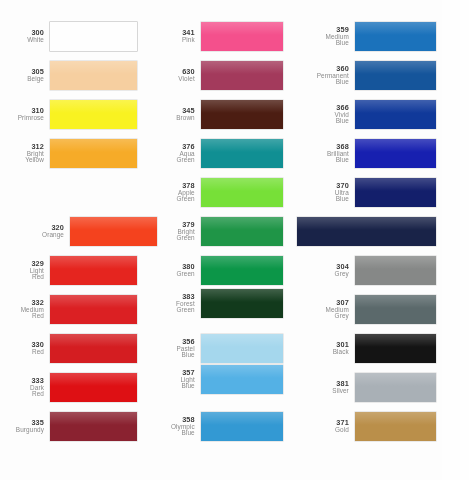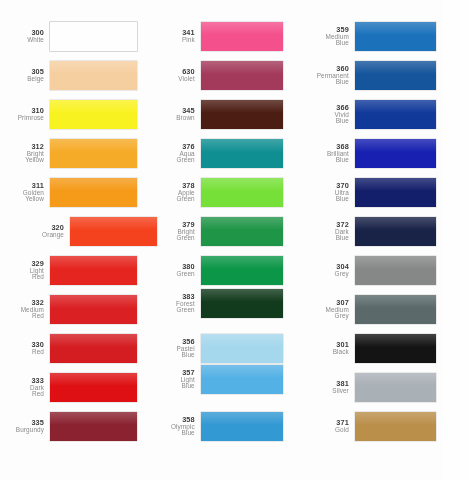--- a/index.html
+++ b/index.html
@@ -138,34 +138,20 @@
             <span>Bright</span>
             <span>Yellow</span>
           </span>
         </div>
         <div class="swatch-wrap">
           <div class="swatch" title="312 Bright Yellow" style="background: rgb(246, 171, 40);">
             <div class="gloss"></div>
           </div>
         </div>
       </div>
-      <div class="row" style="top: 173px;">
-        <div class="label">
-          <span class="code">311</span>
-          <span class="nm">
-            <span>Golden</span>
-            <span>Yellow</span>
-          </span>
-        </div>
-        <div class="swatch-wrap">
-          <div class="swatch" title="311 Golden Yellow" style="background: rgb(245, 154, 25);">
-            <div class="gloss"></div>
-          </div>
-        </div>
-      </div>
       <div class="row" style="top: 212px; padding-left: 20px;">
         <div class="label">
           <span class="code">320</span>
           <span class="nm">
             <span>Orange</span>
           </span>
         </div>
         <div class="swatch-wrap">
           <div class="swatch" title="320 Orange" style="background: rgb(244, 66, 30);">
             <div class="gloss"></div>
@@ -460,27 +446,20 @@
             <span>Blue</span>
           </span>
         </div>
         <div class="swatch-wrap">
           <div class="swatch" title="370 Ultra Blue" style="background: rgb(19, 31, 107);">
             <div class="gloss"></div>
           </div>
         </div>
       </div>
       <div class="row" style="top: 212px;">
-        <div class="label">
-          <span class="code">372</span>
-          <span class="nm">
-            <span>Dark</span>
-            <span>Blue</span>
-          </span>
-        </div>
         <div class="swatch-wrap">
           <div class="swatch" title="372 Dark Blue" style="background: rgb(25, 35, 72);">
             <div class="gloss"></div>
           </div>
         </div>
       </div>
       <div class="row" style="top: 251px;">
         <div class="label">
           <span class="code">304</span>
           <span class="nm">

